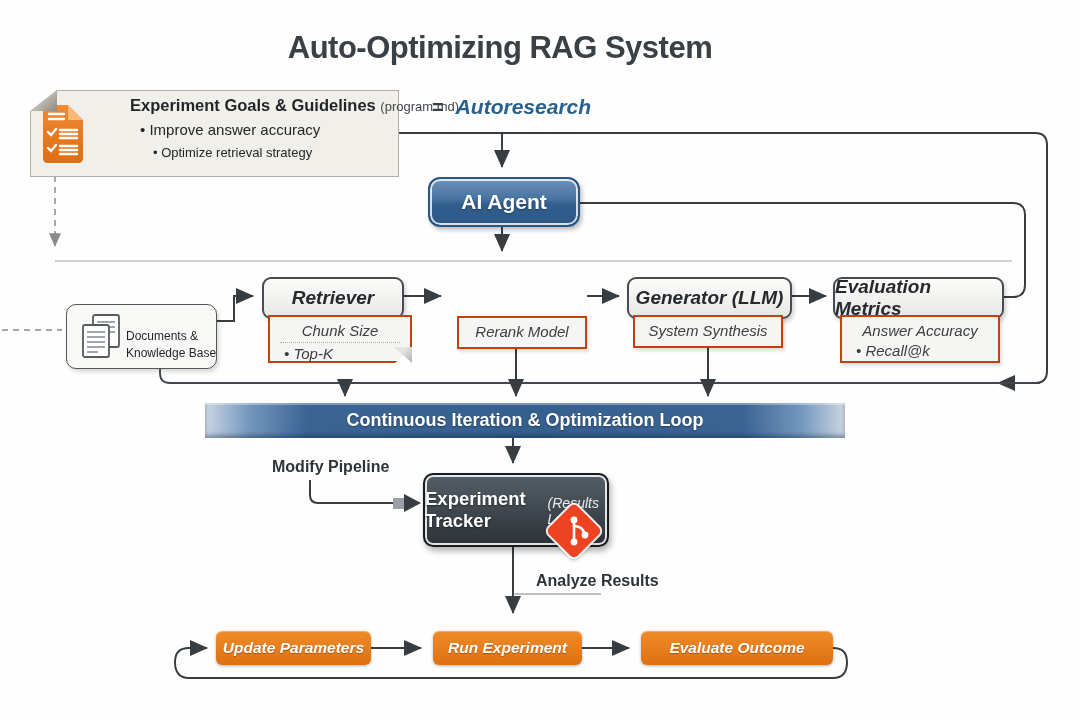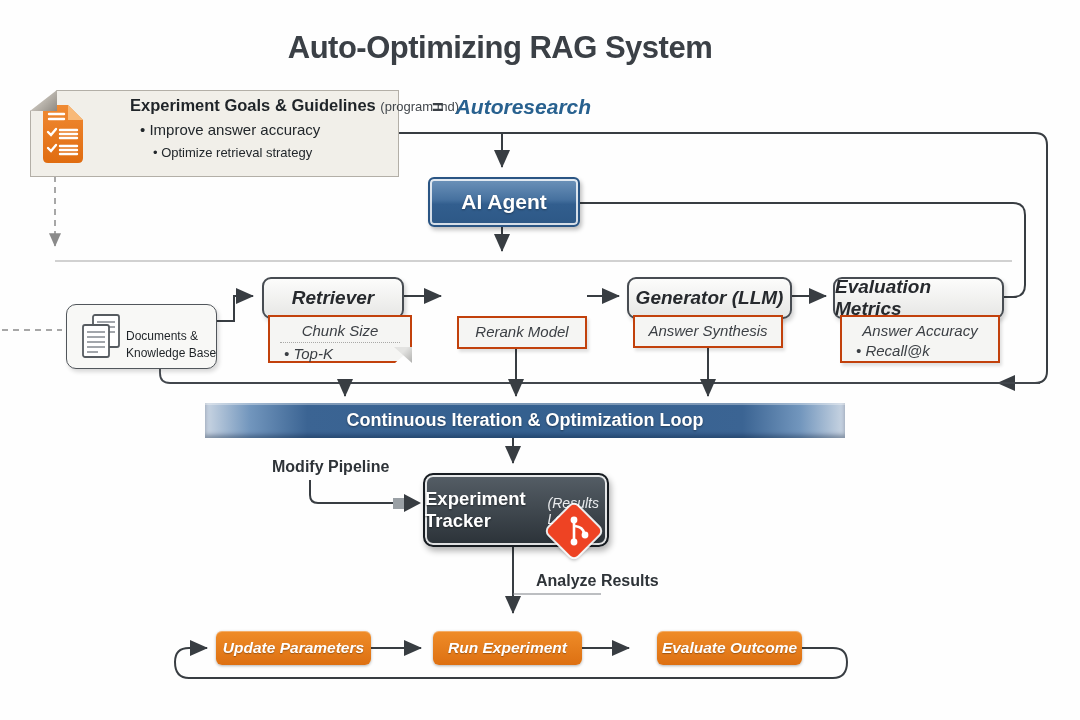--- a/index.html
+++ b/index.html
@@ -23,21 +23,21 @@
   .goals-title{left:130px;top:96px;font-size:16.5px;font-weight:bold;color:#1f2428;white-space:nowrap;}
   .goals-file{font-size:13px;font-weight:normal;color:#42474c;}
   .goals-b1{left:140px;top:121px;font-size:15px;color:#22272b;}
   .goals-b2{left:153px;top:145px;font-size:13px;color:#22272b;}
 
   
   .autoresearch{left:432px;top:95px;font-size:20px;font-weight:bold;color:#3b4046;white-space:nowrap;}
   .autoresearch .blue{color:#28618f;font-style:italic;font-size:21px;margin-left:12px;}
 
   
-  .agent{left:428px;top:177px;width:148px;height:46px;border-radius:6px;
+  .agent{left:428px;top:177px;width:148px;height:46px;border-radius:12px;
          background:linear-gradient(180deg,#6d93ba 0%,#46719f 45%,#325e8e 55%,#2d5886 100%);
          border:2px solid #2a5584;box-shadow:inset 0 0 0 2px rgba(255,255,255,.8),2px 3px 4px rgba(0,0,0,.25);
          display:flex;align-items:center;justify-content:center;
          color:#fff;font-size:21px;font-weight:bold;text-shadow:0 1px 2px rgba(0,0,0,.35);}
 
   
   .pbox{height:38px;border-radius:9px;border:2px solid #474c52;
         background:linear-gradient(180deg,#fcfcfb,#e7e7e5);
         box-shadow:2px 3px 4px rgba(0,0,0,.18);
         display:flex;align-items:center;justify-content:center;
@@ -192,21 +192,21 @@
   <div class="abs sub-fold" style="left:394px;top:347px;"></div>
 
   <div class="abs sub node" style="left:457px;top:316px;width:130px;height:33px;">
     <div class="c">Rerank Model</div>
   </div>
 
   <div class="abs pbox node" style="left:627px;top:277px;width:161px;">
     <span>Generator (LLM)</span>
   </div>
   <div class="abs sub node" style="left:633px;top:315px;width:150px;height:33px;">
-    <div class="c">Answer Synthesis</div>
+    <div class="c">System Synthesis</div>
   </div>
 
   <div class="abs pbox node" style="left:833px;top:277px;width:167px;">
     <span>Evaluation Metrics</span>
   </div>
   <div class="abs sub node" style="left:840px;top:315px;width:160px;height:48px;">
     <div class="c">Answer Accuracy</div>
     <div class="l" style="margin-top:3px;">• Recall@k</div>
   </div>
 
@@ -258,17 +258,17 @@
   </div>
 
   <div class="abs flabel" style="left:536px;top:572px;">Analyze Results</div>
 
   <div class="abs action node" style="left:216px;width:155px;">
     <span>Update Parameters</span>
   </div>
   <div class="abs action node" style="left:433px;width:149px;">
     <span>Run Experiment</span>
   </div>
-  <div class="abs action node" style="left:641px;width:145px;margin-left:16px;">
+  <div class="abs action node" style="left:641px;width:192px;">
     <span>Evaluate Outcome</span>
   </div>
 
 </div>
 
 </body></html>

